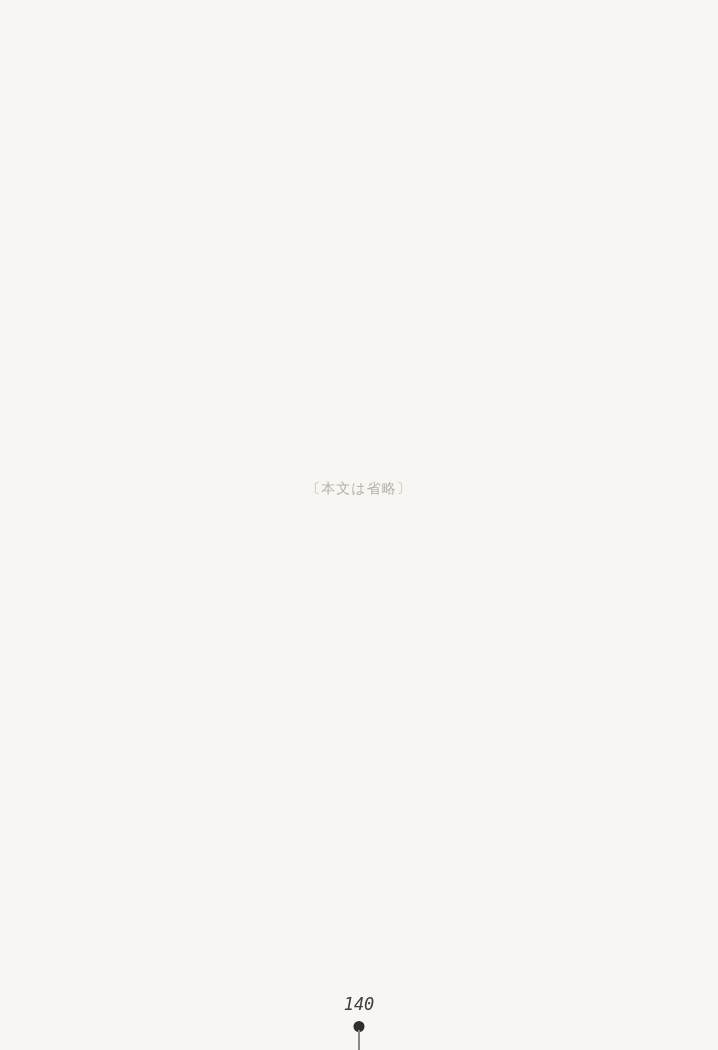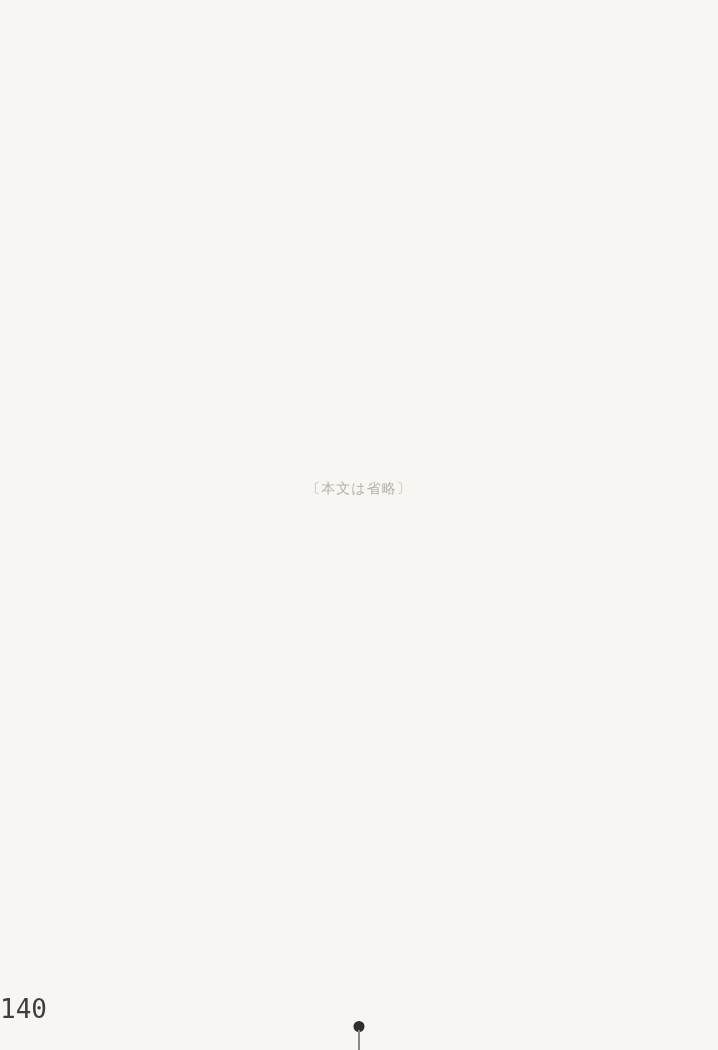--- a/index.html
+++ b/index.html
@@ -42,23 +42,25 @@
       color: #b5b2ac;
       font-size: 14px;
       font-family: "Liberation Sans", sans-serif;
       letter-spacing: 1px;
     }
     .page-number {
       position: absolute;
       top: 994px;
       left: 0;
       width: 100%;
+      text-align: center;
       color: #3f3e3c;
-      font-size: 26px;
+      font-size: 17px;
       font-family: "DejaVu Sans Mono", "Liberation Mono", monospace;
+      font-style: italic;
     }
     .footer-dot {
       position: absolute;
       top: 1021px;
       left: 50%;
       transform: translateX(-50%);
       width: 11px;
       height: 11px;
       border-radius: 50%;
       background: #2f2e2c;

